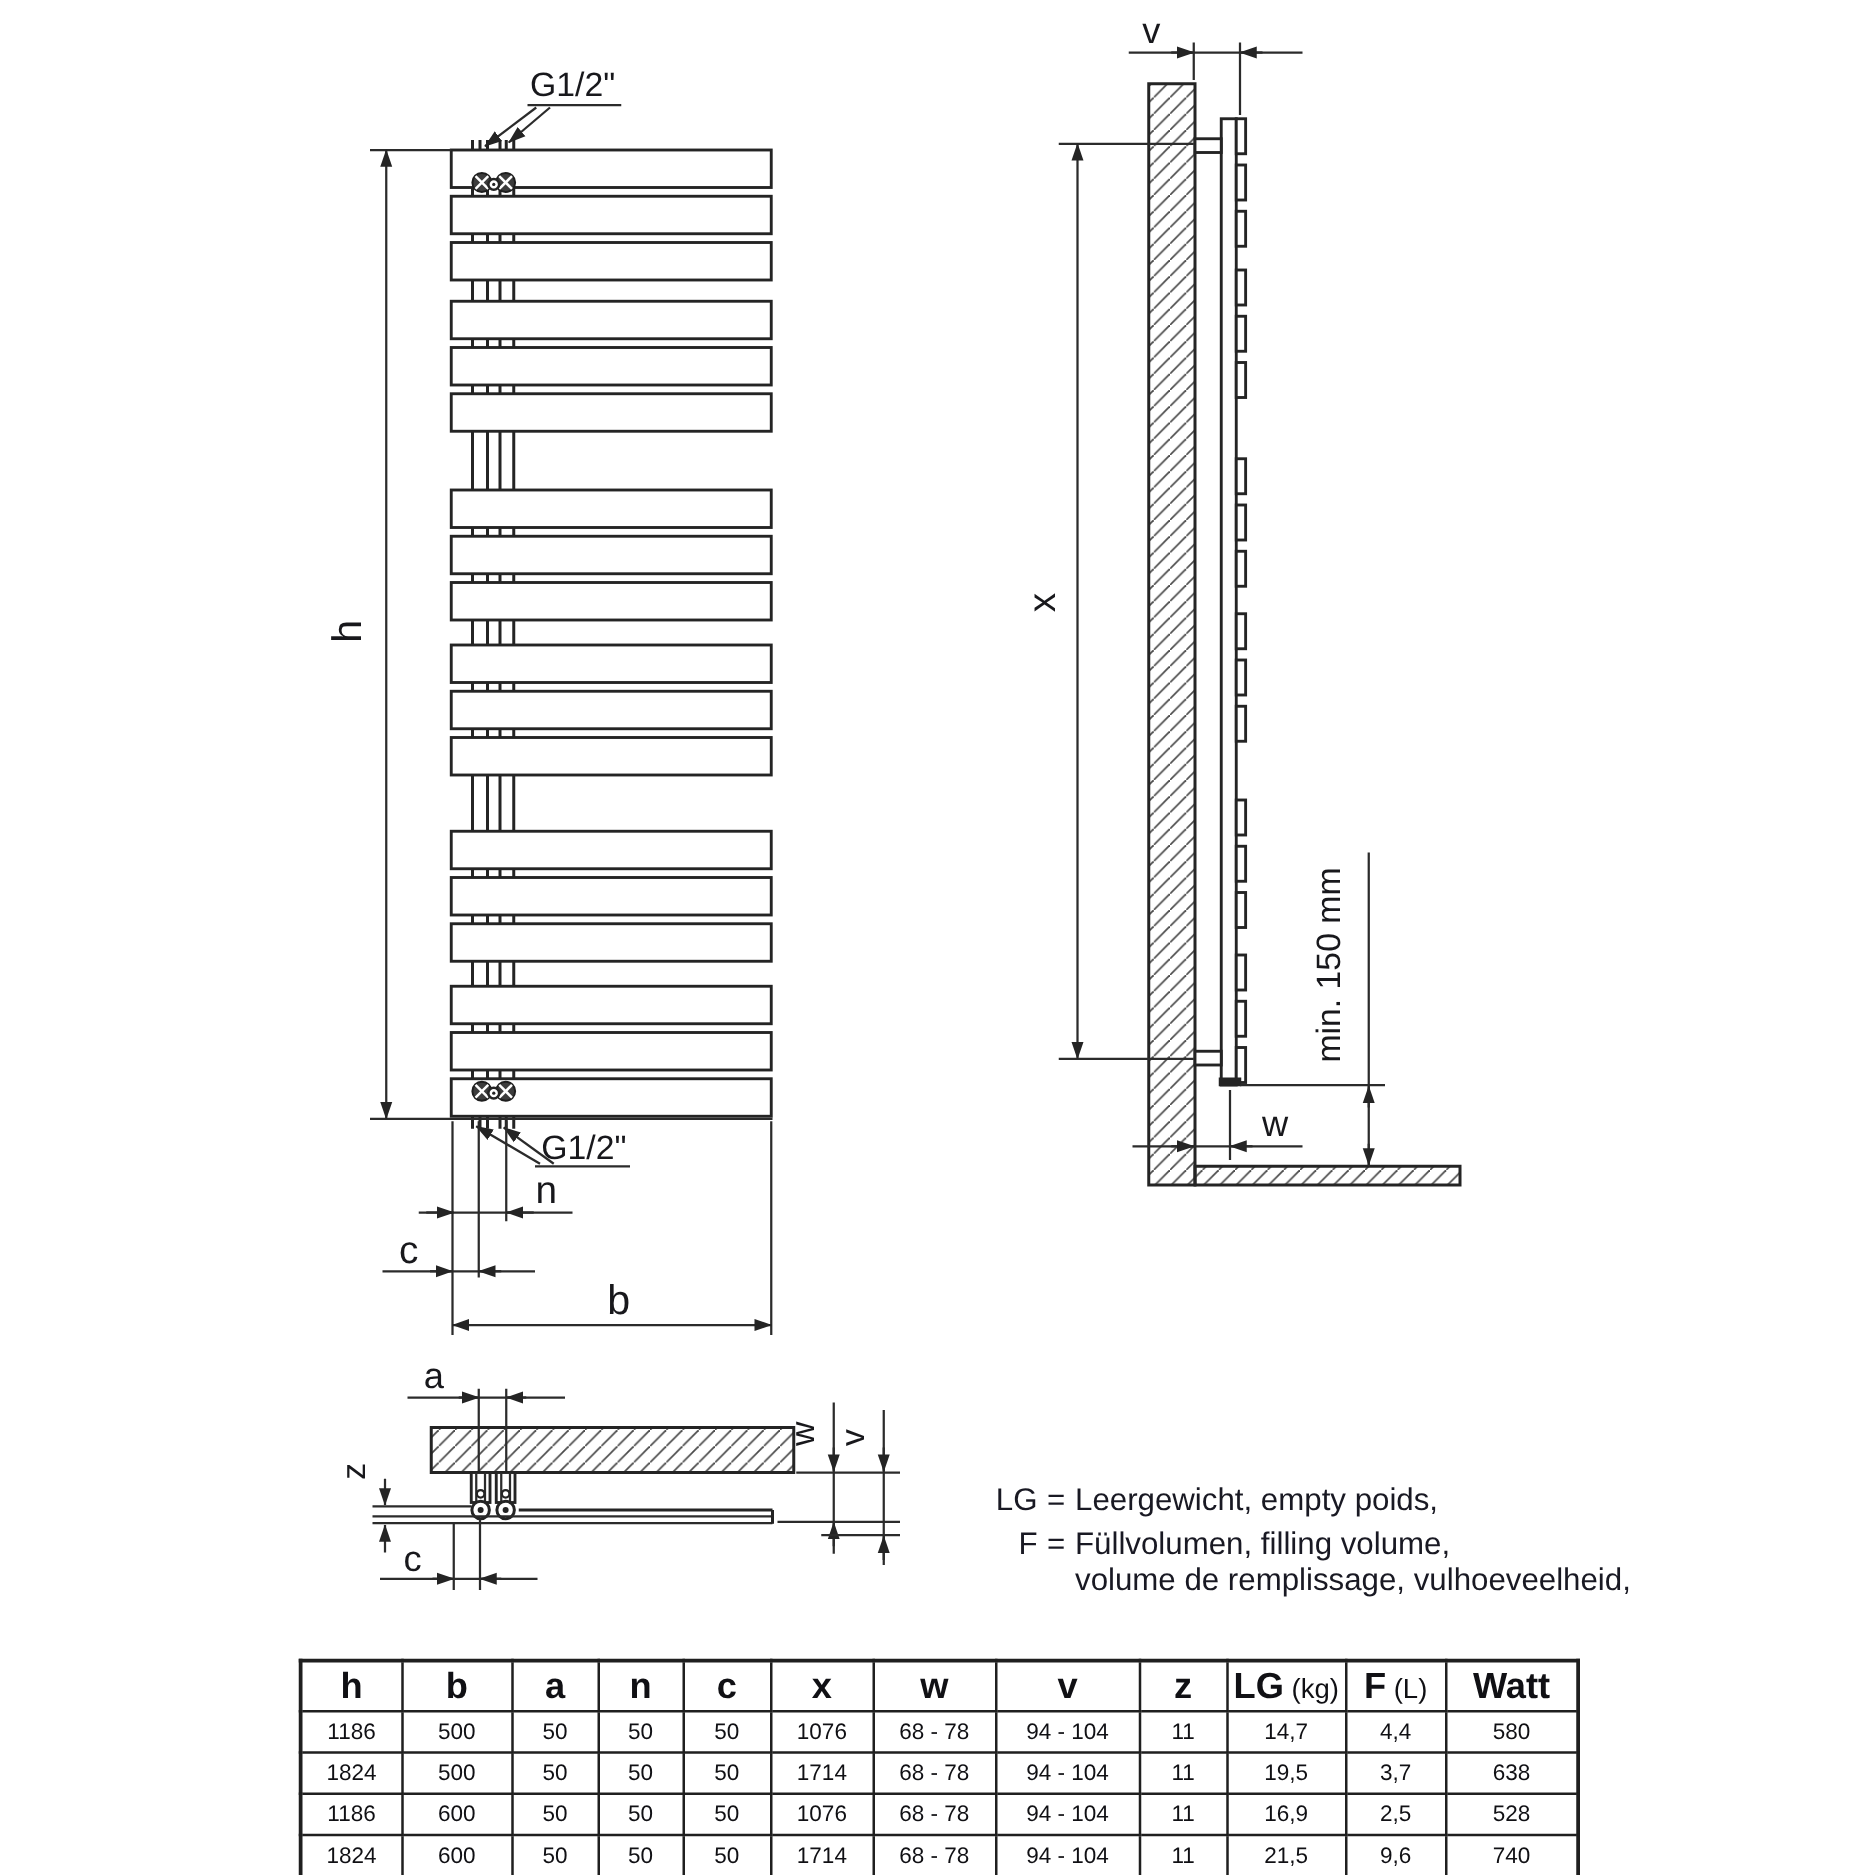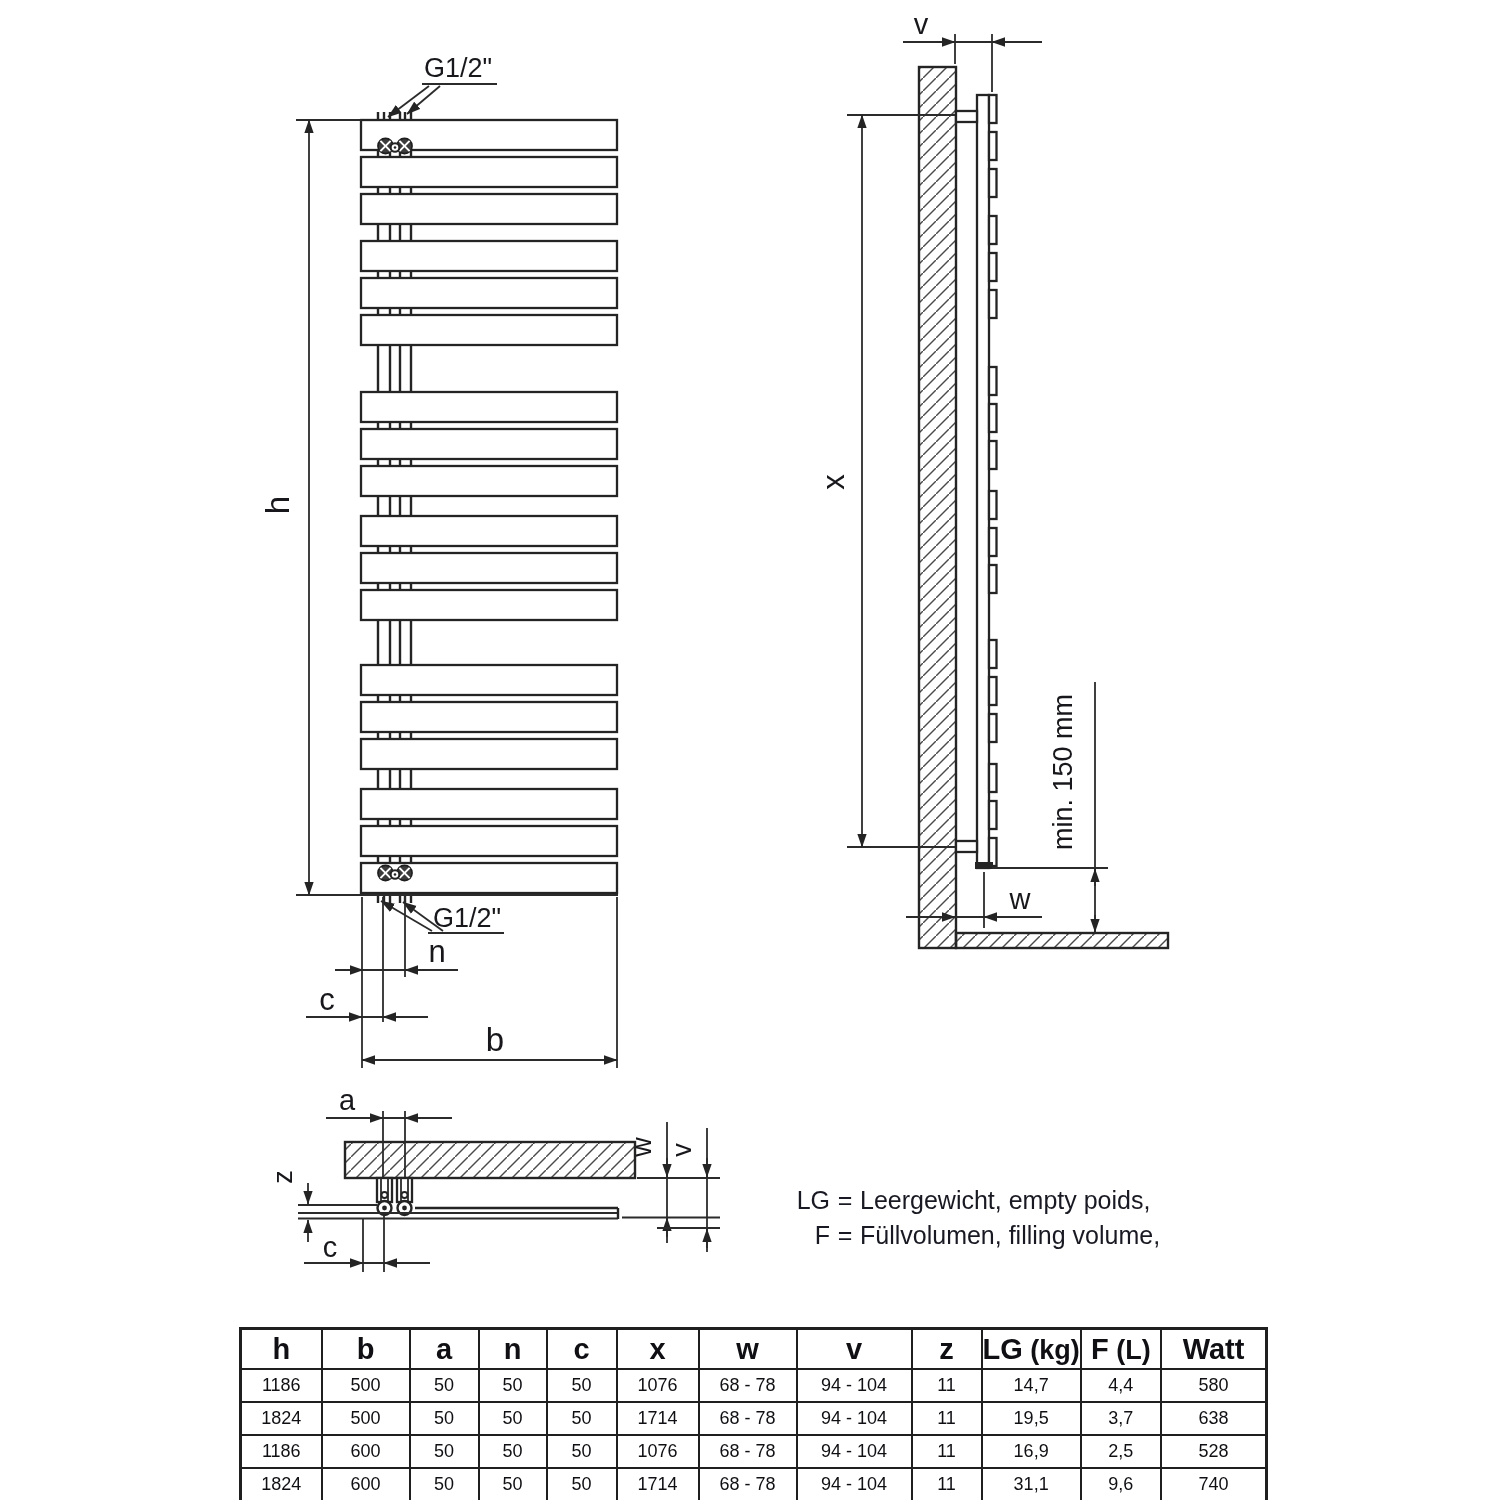--- a/index.html
+++ b/index.html
@@ -21,21 +21,21 @@
   .lg-gap{margin-top:6px;}
   .lg-term{width:46px;text-align:right;}
   .lg-eq{width:30px;text-align:center;}
   
   #spec-table{position:absolute;left:239px;top:1327px;border-collapse:collapse;
               table-layout:fixed;border:3px solid #1f1f1f;color:#101014;}
   #spec-table th,#spec-table td{border:2px solid #1f1f1f;text-align:center;
               padding:0;white-space:nowrap;overflow:hidden;}
   #spec-table th{height:38px;font-size:29px;font-weight:bold;}
   #spec-table td{height:31px;font-size:18px;}
-  #spec-table .note{font-size:27px;font-weight:bold;}
+  #spec-table .note{font-size:22px;font-weight:normal;}
 </style>
 </head>
 <body>
 
 <div class="canvas">
 
 <svg width="1500" height="1320" viewBox="0 0 1500 1320">
   <defs>
     <marker id="arr" viewBox="0 0 12 9" refX="11.5" refY="4.5" markerWidth="14" markerHeight="10.5" orient="auto-start-reverse" markerUnits="userSpaceOnUse">
       <path d="M0,0.4 L12,4.5 L0,8.6 Z" fill="#242424"></path>
@@ -248,20 +248,25 @@
       <div class="lg-row">
         <span class="lg-term">LG</span>
         <span class="lg-eq">=</span>
         <span class="lg-text">Leergewicht, empty poids,</span>
       </div>
       <div class="lg-row lg-gap">
         <span class="lg-term">F</span>
         <span class="lg-eq">=</span>
         <span class="lg-text">Füllvolumen, filling volume,</span>
       </div>
+      <div class="lg-row">
+        <span class="lg-term"></span>
+        <span class="lg-eq"></span>
+        <span class="lg-text">volume de remplissage, vulhoeveelheid,</span>
+      </div>
     </div>
 
 <table id="spec-table">
       <colgroup>
         <col style="width: 81px;">
         <col style="width: 88px;">
         <col style="width: 69px;">
         <col style="width: 68px;">
         <col style="width: 70px;">
         <col style="width: 82px;">
@@ -334,20 +339,20 @@
         <tr>
           <td>1824</td>
           <td>600</td>
           <td>50</td>
           <td>50</td>
           <td>50</td>
           <td>1714</td>
           <td>68 - 78</td>
           <td>94 - 104</td>
           <td>11</td>
-          <td>31,1</td>
+          <td>21,5</td>
           <td>9,6</td>
           <td>740</td>
         </tr>
       </tbody>
     </table>
 
 </div>
 
 </body></html>

